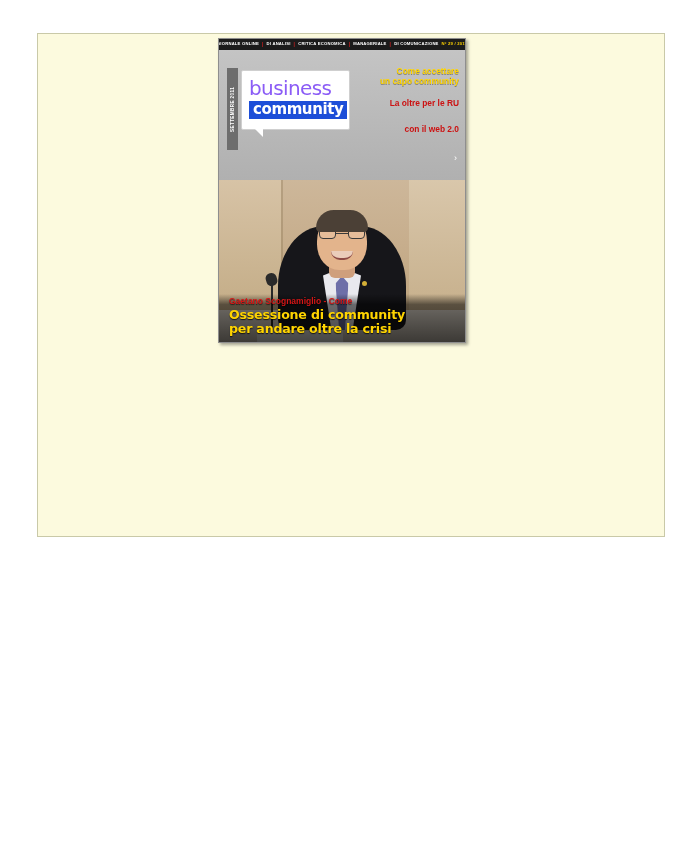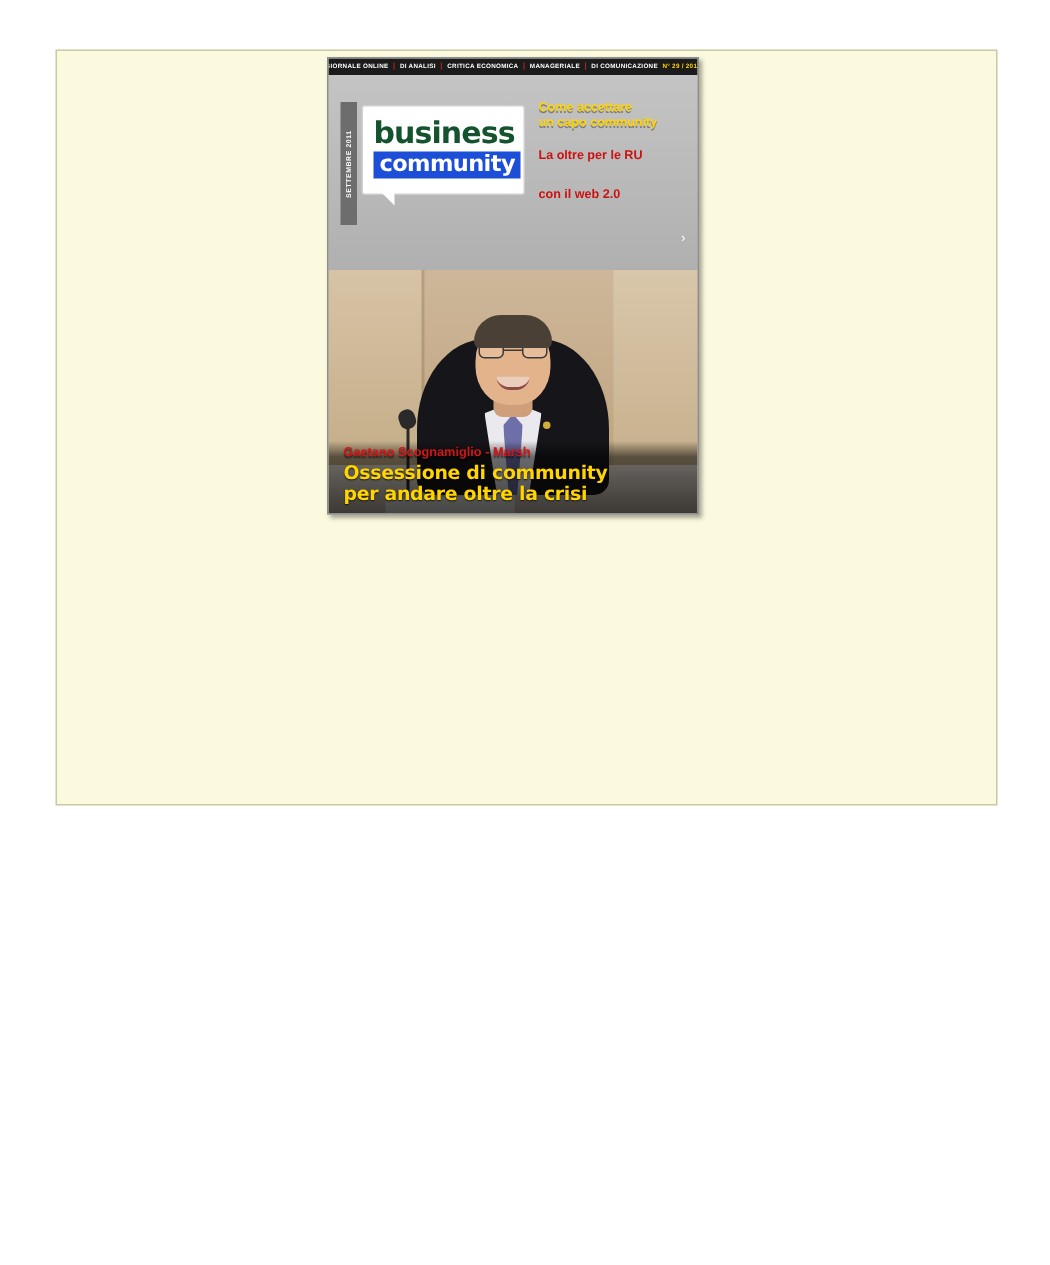--- a/index.html
+++ b/index.html
@@ -131,22 +131,22 @@
     width: 0; height: 0;
     border-left: 9px solid transparent;
     border-right: 0 solid transparent;
     border-top: 9px solid #ffffff;
   }
   .logo-business {
     position: absolute;
     left: 7px;
     top: 7px;
     font-size: 20px;
-    font-weight: bold;
-    color: #14532d;
+    font-weight: normal;
+    color: #8b5cf6;
     letter-spacing: -0.6px;
     line-height: 1;
     font-family: "DejaVu Sans", sans-serif;
   }
   .logo-community {
     position: absolute;
     left: 7px;
     top: 30px;
     font-size: 15px;
     font-weight: bold;
@@ -157,21 +157,21 @@
     line-height: 1;
     font-family: "DejaVu Sans", sans-serif;
   }
 
   
   .cover-lines {
     position: absolute;
     right: 6px;
     top: 16px;
     width: 100px;
-    text-align: left;
+    text-align: right;
   }
   .cover-line-yellow {
     color: #ffd400;
     font-size: 8.4px;
     font-weight: bold;
     line-height: 10px;
     text-shadow: 0 1px 0 rgba(0,0,0,0.35);
   }
   .cover-line-red {
     color: #cc1111;
@@ -447,19 +447,19 @@
       <div class="man-smile"></div>
       <div class="man-glasses">
         <div class="lens l"></div>
         <div class="bridge"></div>
         <div class="lens r"></div>
       </div>
       <div class="man-hair"></div>
     </div>
 
     <div class="cover-headline">
-      <div class="kicker">Gaetano Scognamiglio - Marsh</div>
+      <div class="kicker">Gaetano Scognamiglio - Come</div>
       <div class="headline">Ossessione di community</div>
       <div class="headline">per andare oltre la crisi</div>
     </div>
 
   </div>
 </div>
 
 </body></html>

